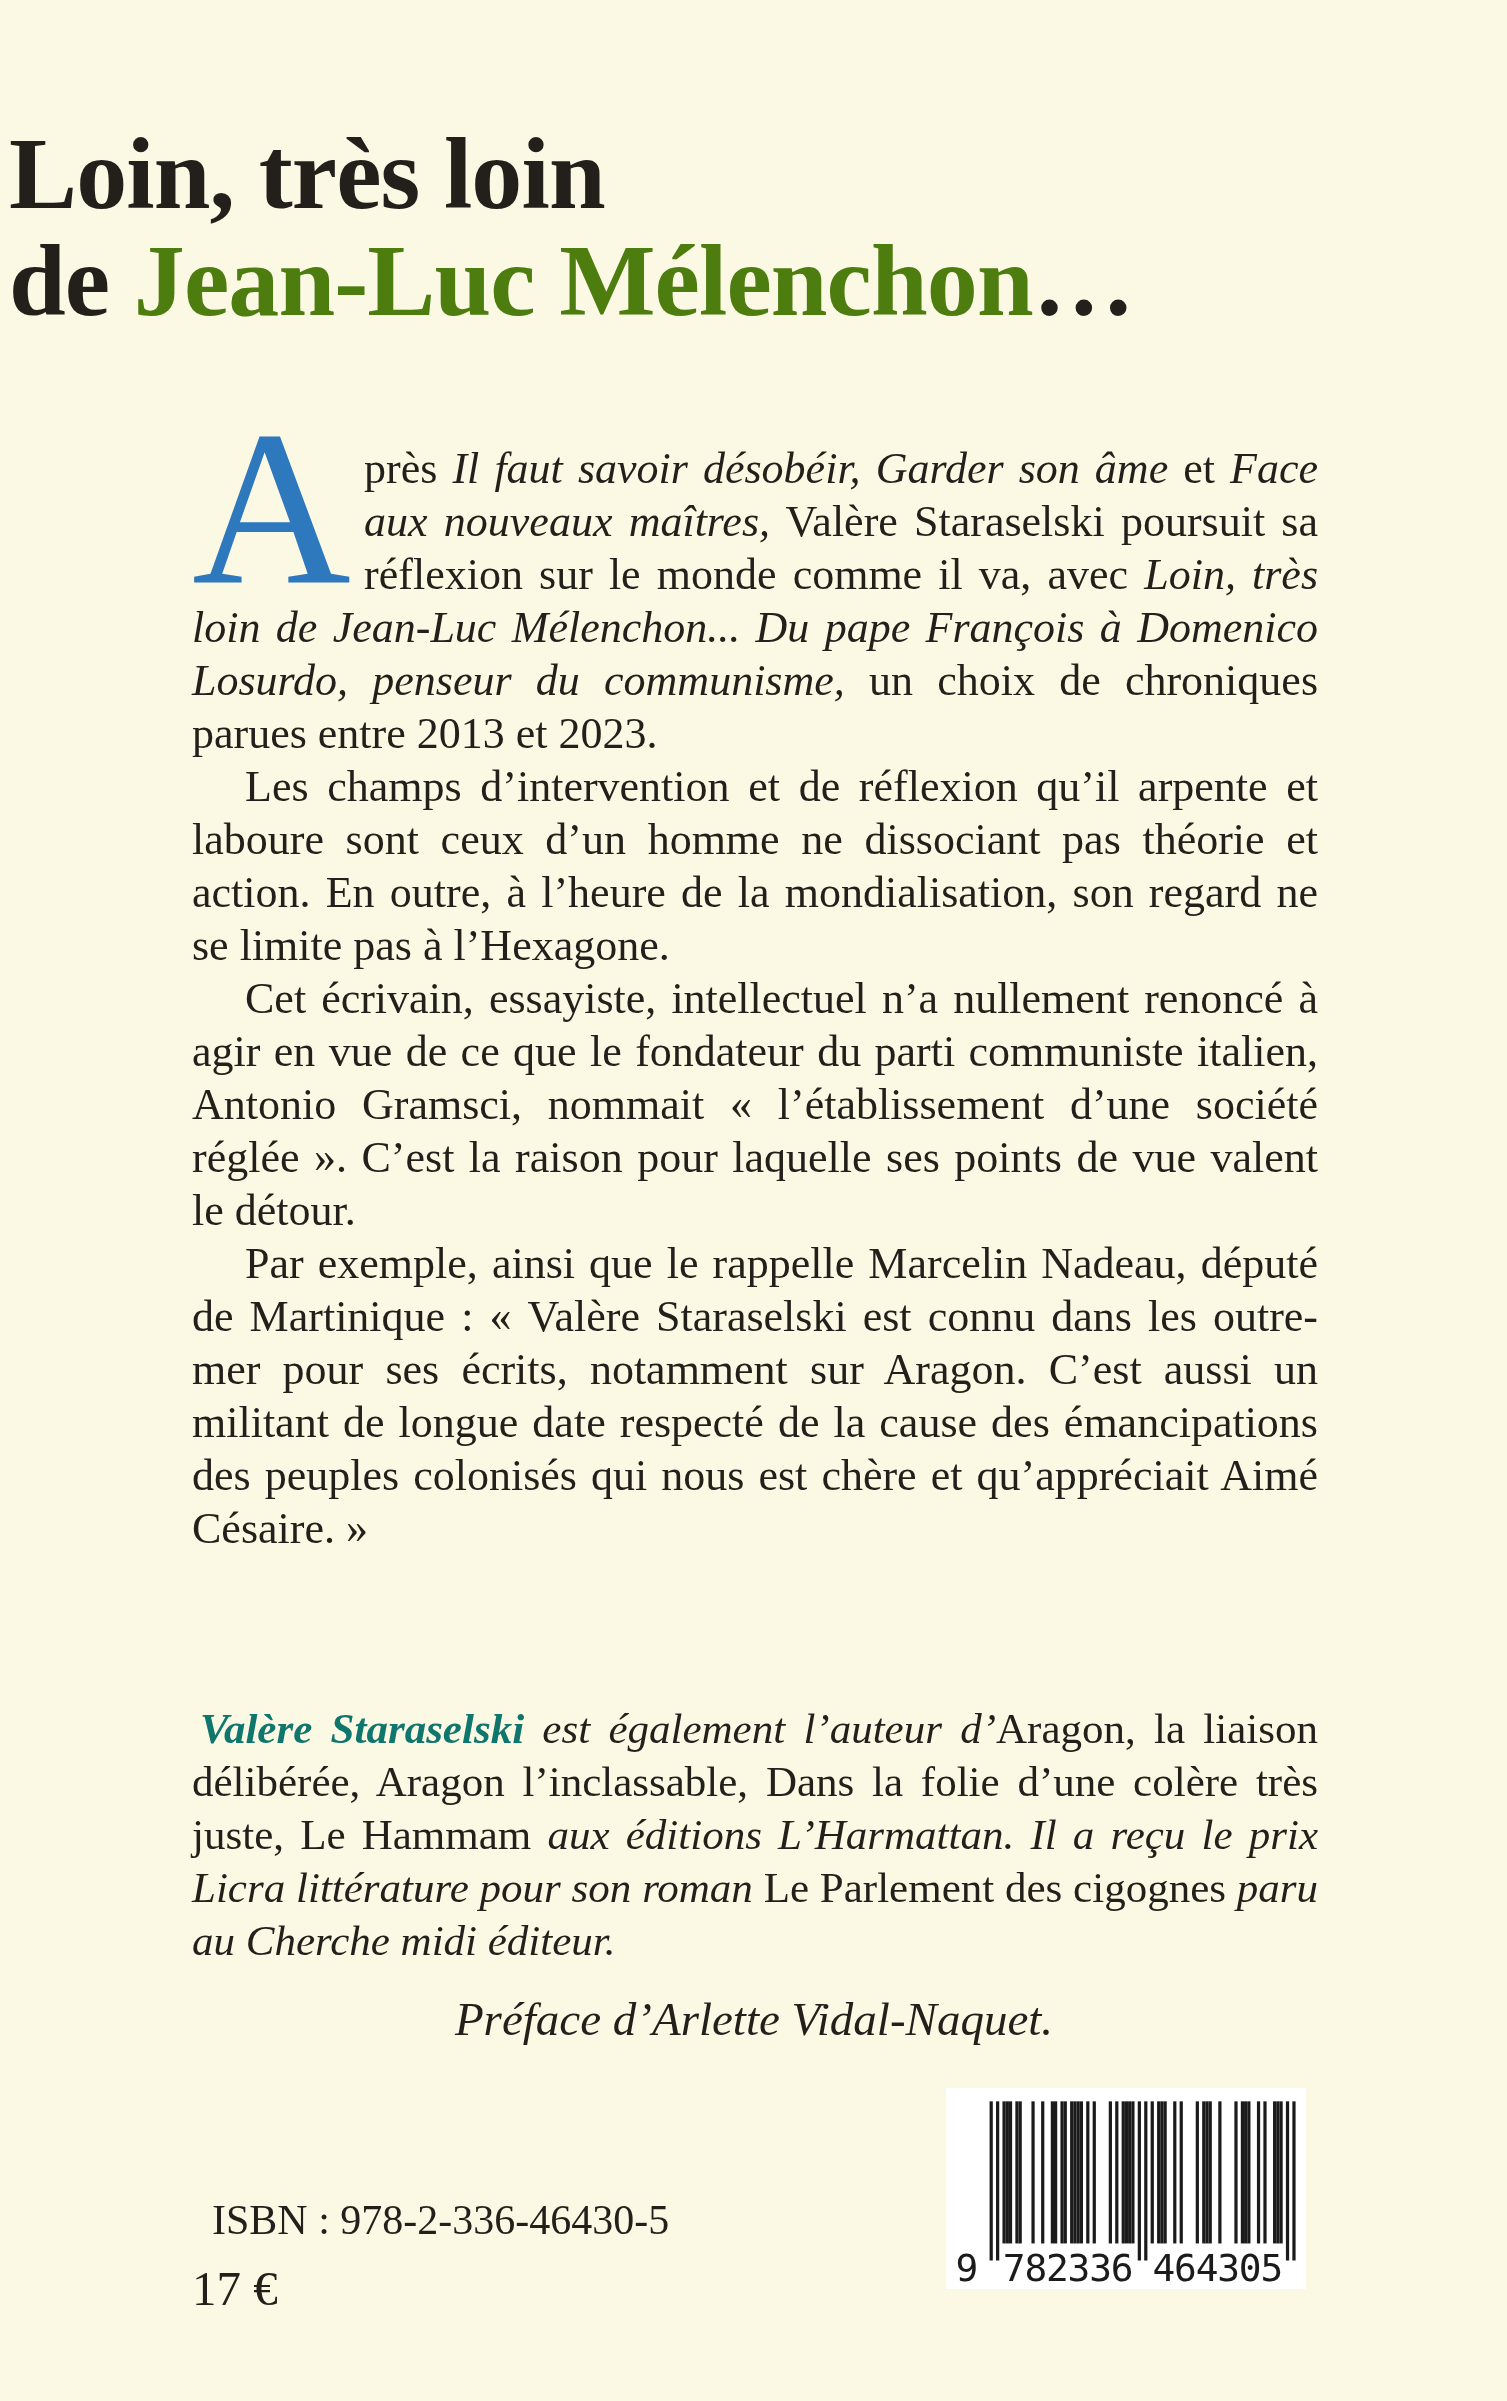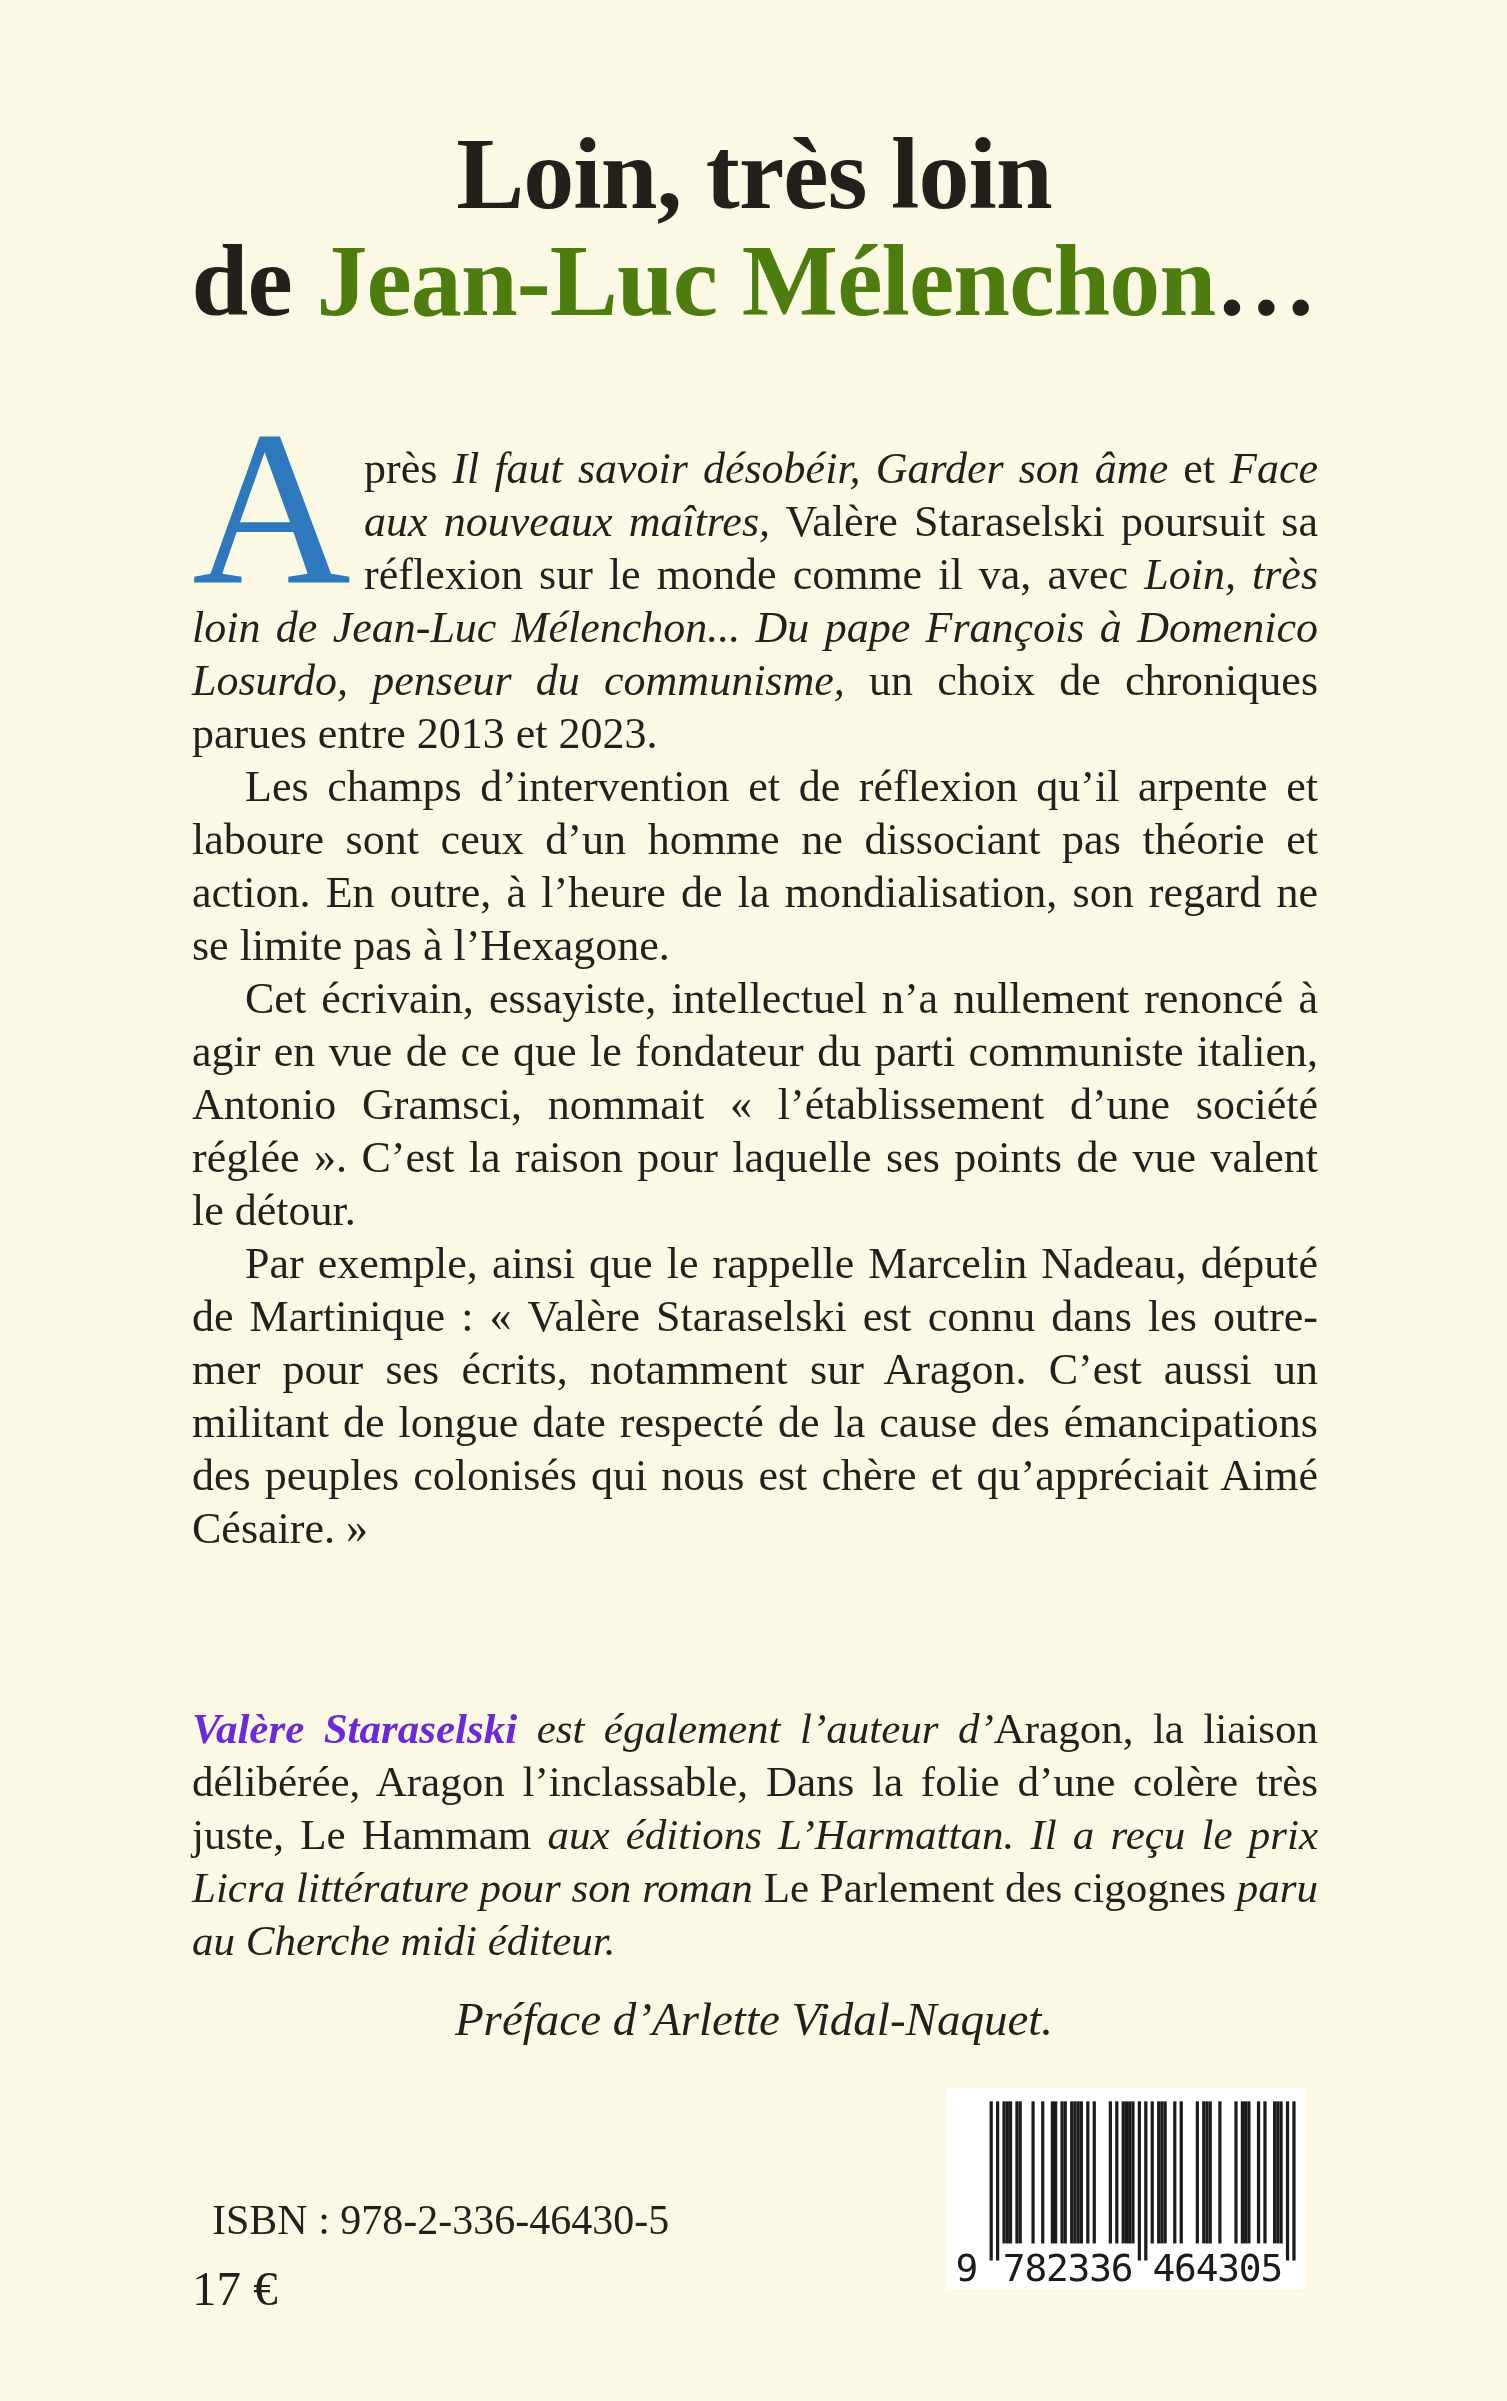--- a/index.html
+++ b/index.html
@@ -8,46 +8,47 @@
     width:1508px; height:2402px;
     margin:0 auto;
     background:#FBF8E3;
     color:#231F1B;
     font-family:"Liberation Serif", serif;
     overflow:hidden;
   }
   
   .title {
     position:absolute; top:120px; left:0; right:0;
-    text-align:center;
+    text-align:left;
     font-weight:bold;
     font-size:102px;
     line-height:107px;
     letter-spacing:-0.9px;
     color:#231F1B;
+    padding-left:9px;
   }
   .title .name { color:#4d7c0f; }
   
   .synopsis {
     position:absolute; top:442px; left:192px; width:1126px;
     font-size:44px; line-height:53px;
     text-align:justify;
   }
   .synopsis p { margin:0; text-indent:53px; }
   .synopsis p.first { text-indent:0; }
   .dropcap {
     float:left;
     color:#2E79BE;
     font-size:220px;
     line-height:159px;
     margin:-13.2px 13.2px 0 0;
   }
   .seg-italic { font-style:italic; }
   .seg-roman  { font-style:normal; }
-  .seg-author { font-style:italic; font-weight:bold; color:#6d28d9; }
+  .seg-author { font-style:italic; font-weight:bold; color:#0f766e;margin-left:8px; }
   
   .bio {
     position:absolute; top:1702px; left:192px; width:1126px;
     font-size:43px; line-height:53px;
     font-style:italic;
     text-align:justify;
   }
   
   .preface {
     position:absolute; top:1973px; left:0; right:0;

